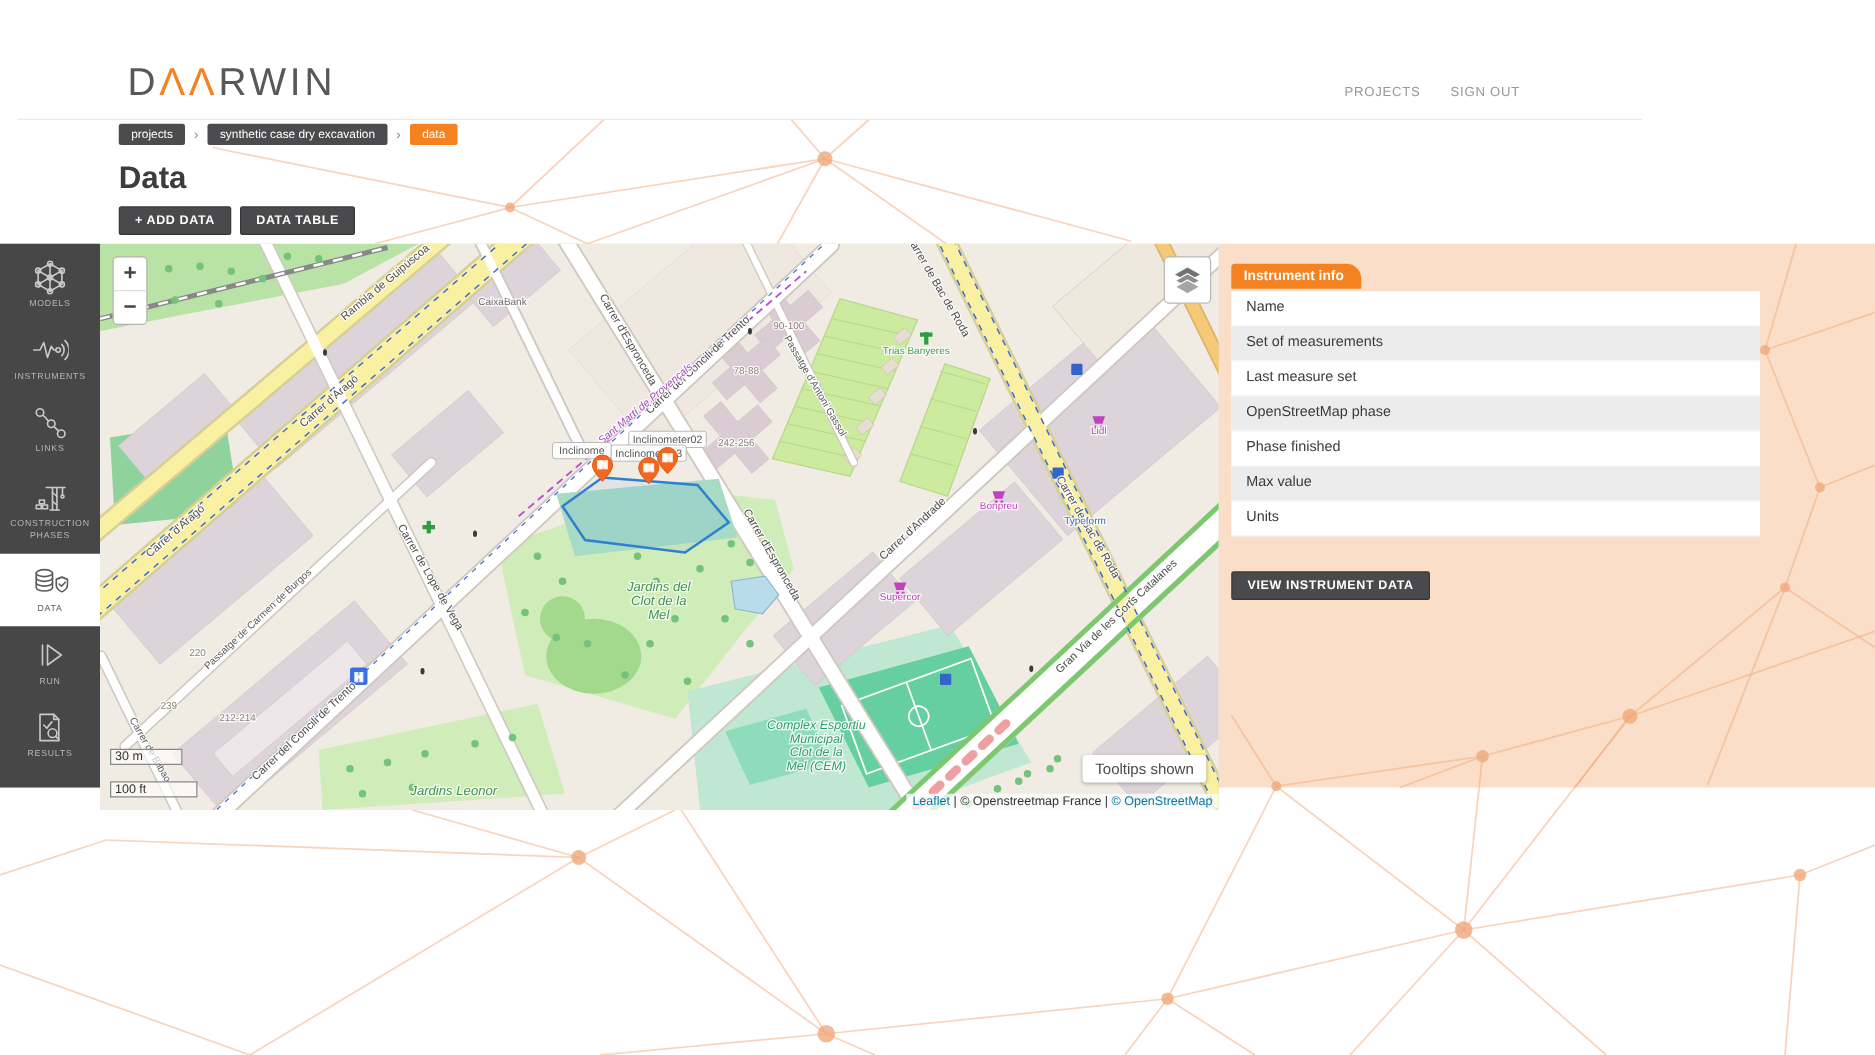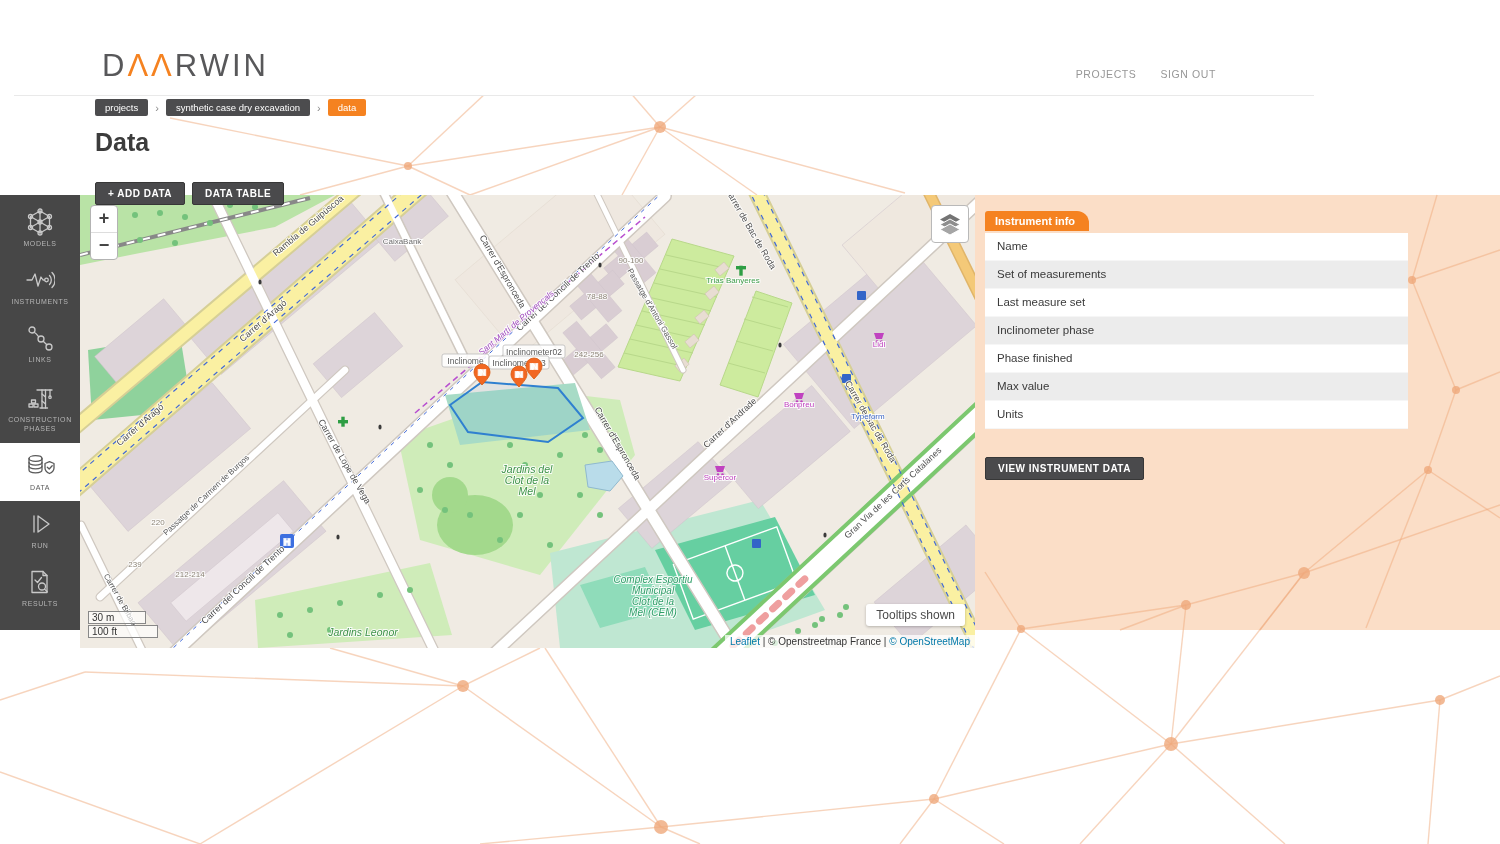--- a/index.html
+++ b/index.html
@@ -14,21 +14,21 @@
   #logo .aa{color:#f58220;}
   #top-nav{right:98px;top:68px;font-size:10.5px;color:#979797;letter-spacing:.6px;display:flex;gap:24px;}
   #top-nav span{cursor:pointer;}
   
   #breadcrumb{left:95px;top:99px;z-index:3;display:flex;align-items:center;gap:7px;font-size:9.5px;}
   .crumb{color:#fff;padding:3px 10px;border-radius:2px;background:#4c4c4e;cursor:pointer;}
   .crumb.orange{background:#f58220;}
   .crumb-sep{color:#8a8a8a;font-size:11px;}
   
   #page-title{left:95px;top:128px;font-size:25px;font-weight:bold;color:#3c3c3c;z-index:3;}
-  #action-buttons{left:95px;top:165px;display:flex;gap:7px;z-index:3;margin-top:17px;}
+  #action-buttons{left:95px;top:165px;display:flex;gap:7px;z-index:3;}
   .dk-btn{background:#4a4a4c;border:1px solid #373737;color:#fff;font-size:10px;font-weight:bold;
           letter-spacing:.5px;padding:5px 12px;border-radius:2px;cursor:pointer;font-family:"Liberation Sans",sans-serif;}
   
   #sidebar{left:0;top:195px;width:80px;height:435px;background:#474747;z-index:2;display:flex;flex-direction:column;padding-top:4px;box-sizing:border-box;}
   .side-item{display:flex;flex-direction:column;align-items:center;justify-content:center;height:58px;cursor:pointer;color:#b5b5b5;}
   .side-item.tall{height:70px;}
   .side-item .lbl{font-size:7px;letter-spacing:.6px;margin-top:3px;text-align:center;width:70px;line-height:1.25;}
   .side-item svg{stroke:#c9c9c9;fill:none;stroke-width:1.3;stroke-linecap:round;stroke-linejoin:round;}
   .side-item.active{background:#fff;color:#5a5a5a;}
   .side-item.active svg{stroke:#5a5a5a;}
@@ -50,21 +50,21 @@
   text.pin-text{font-size:7.5px;font-weight:bold;fill:#fff;stroke:none;}
   
   #zoom-ctl{left:10px;top:10px;width:26px;background:#fff;border:1px solid #b3b3b3;border-radius:4px;z-index:5;}
   #zoom-ctl div{width:26px;height:26px;line-height:25px;text-align:center;font-size:18px;font-weight:bold;color:#444;cursor:pointer;}
   #zoom-in{border-bottom:1px solid #ddd;}
   #layers-ctl{right:6px;top:10px;width:36px;height:36px;background:#fff;border:1px solid #b9b9b9;border-radius:4px;z-index:5;
               display:flex;align-items:center;justify-content:center;cursor:pointer;}
   #scale-ctl{left:8px;bottom:10px;z-index:5;font-size:10px;color:#333;}
   #scale-ctl div{border:1px solid #888;background:rgba(255,255,255,.65);padding:0 3px;line-height:11px;}
   #scale-m{width:50px;margin-top:36px;}
-  #scale-ft{width:62px;margin-top:1px;}
+  #scale-ft{width:62px;margin-top:13px;}
   #tooltips-badge{right:10px;bottom:22px;background:#fff;border-radius:3px;padding:4px 10px;font-size:12px;color:#4a4a4a;
                   box-shadow:0 1px 3px rgba(0,0,0,.25);z-index:5;margin-left:14px;}
   #attribution{right:0;bottom:0;background:rgba(255,255,255,.75);font-size:10px;color:#333;padding:1px 5px;z-index:5;}
   #attribution .lnk{color:#0078a8;cursor:pointer;}
   
   #panel{left:975px;top:195px;width:525px;height:435px;z-index:2;}
   #panel-tab{left:10px;top:16px;background:#f58220;color:#fff;font-size:11px;font-weight:bold;
              padding:4px 14px 4px 10px;border-radius:3px 12px 0 0;}
   #panel-table{left:10px;top:38px;width:423px;background:#fff;}
   .prow{height:27px;line-height:27px;padding-left:12px;font-size:11.5px;color:#3a3a3a;border-bottom:1px solid #f6f6f6;}
@@ -580,19 +580,19 @@
   <div id="tooltips-badge" class="abs">Tooltips shown</div>
   <div id="attribution" class="abs"><span class="lnk">Leaflet</span><span> | </span><span>© Openstreetmap France</span><span> | </span><span class="lnk">© OpenStreetMap</span></div>
 </div>
 
 <div id="panel" class="abs">
   <div id="panel-tab" class="abs">Instrument info</div>
   <div id="panel-table" class="abs">
       <div class="prow">Name</div>
       <div class="prow">Set of measurements</div>
       <div class="prow">Last measure set</div>
-      <div class="prow">Inclinometer phase</div>
+      <div class="prow">OpenStreetMap phase</div>
       <div class="prow">Phase finished</div>
       <div class="prow">Max value</div>
       <div class="prow">Units</div>
     </div>
   <button id="view-btn" class="dk-btn abs">VIEW INSTRUMENT DATA</button>
 </div>
 
 </body></html>

